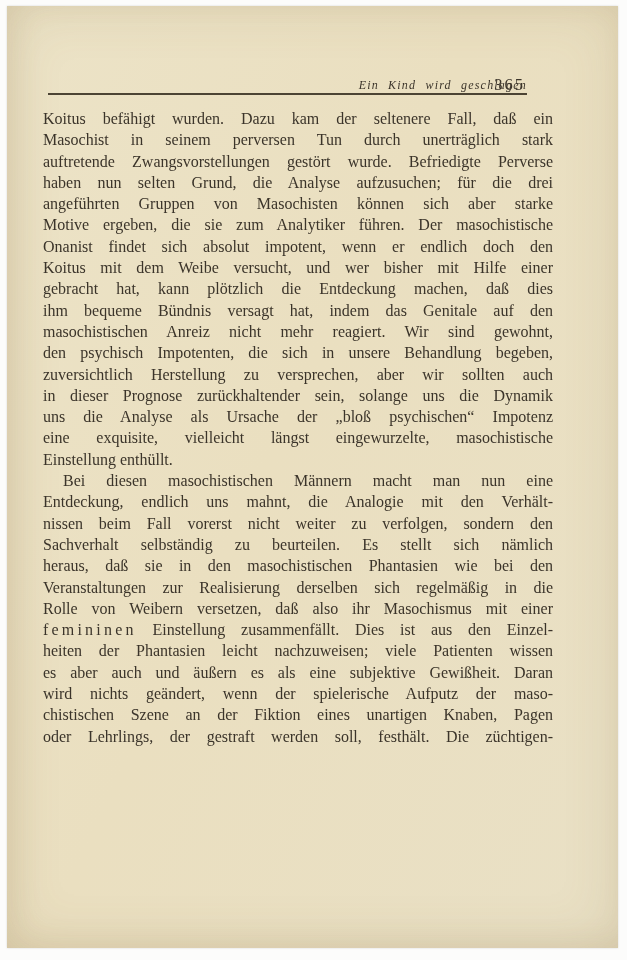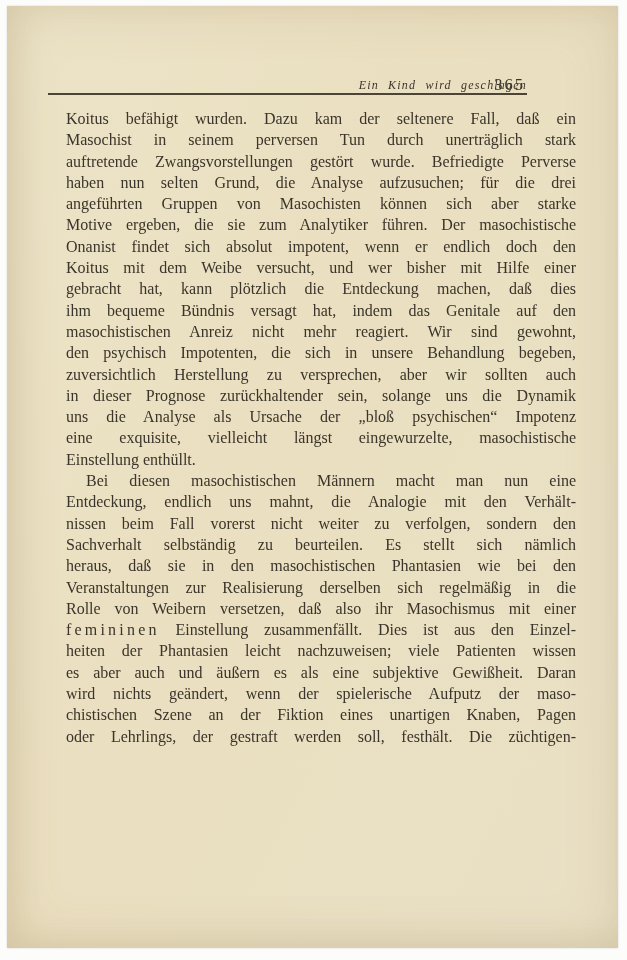--- a/index.html
+++ b/index.html
@@ -24,21 +24,20 @@
     position:absolute;right:2px;top:6px;font-size:16.5px;line-height:18px;letter-spacing:2px;margin-left:36px;
   }
   .head-rule{
     position:absolute;left:0;top:23px;width:100%;height:1.6px;
     background:var(--rule,#4c4434);
   }
   .text-block{
     position:absolute;left:36px;top:102px;width:510px;
     font-size:16px;line-height:21.3px;
     text-rendering:optimizeLegibility;
-    margin-left:23px;
   }
   .line{
     text-align:justify;
     text-align-last:justify;
     white-space:normal;
   }
   .line.noj{text-align-last:left;}
   .line.indent{padding-left:20px;}
   .sperr{letter-spacing:3.2px;}
 </style>

